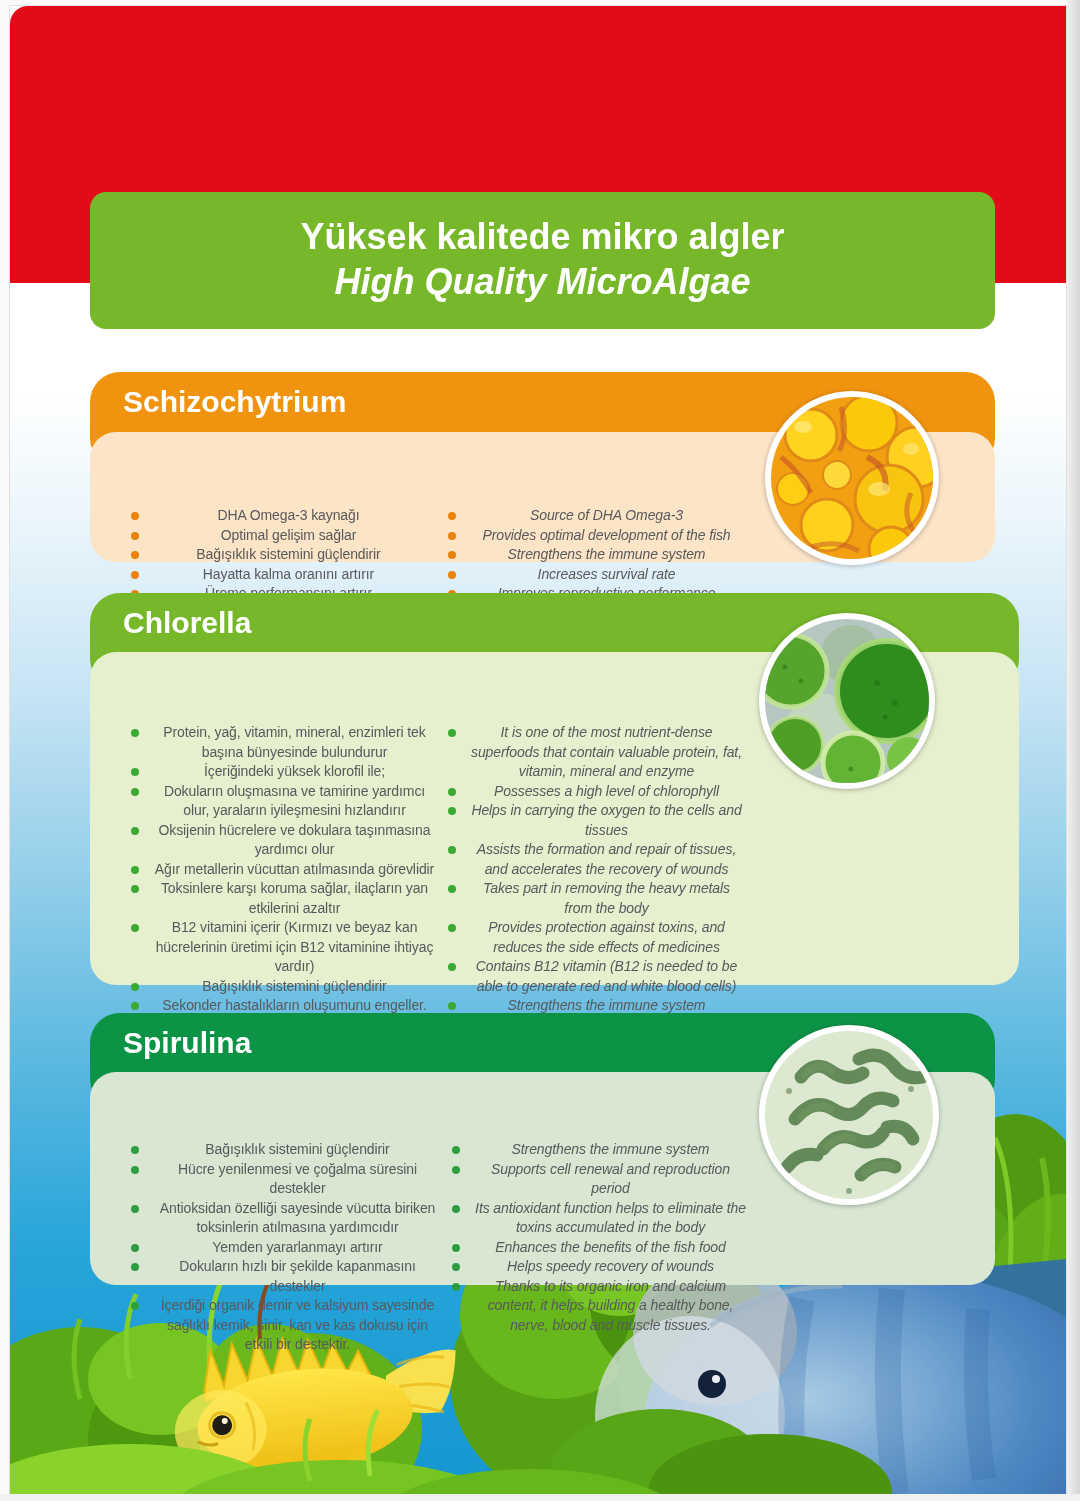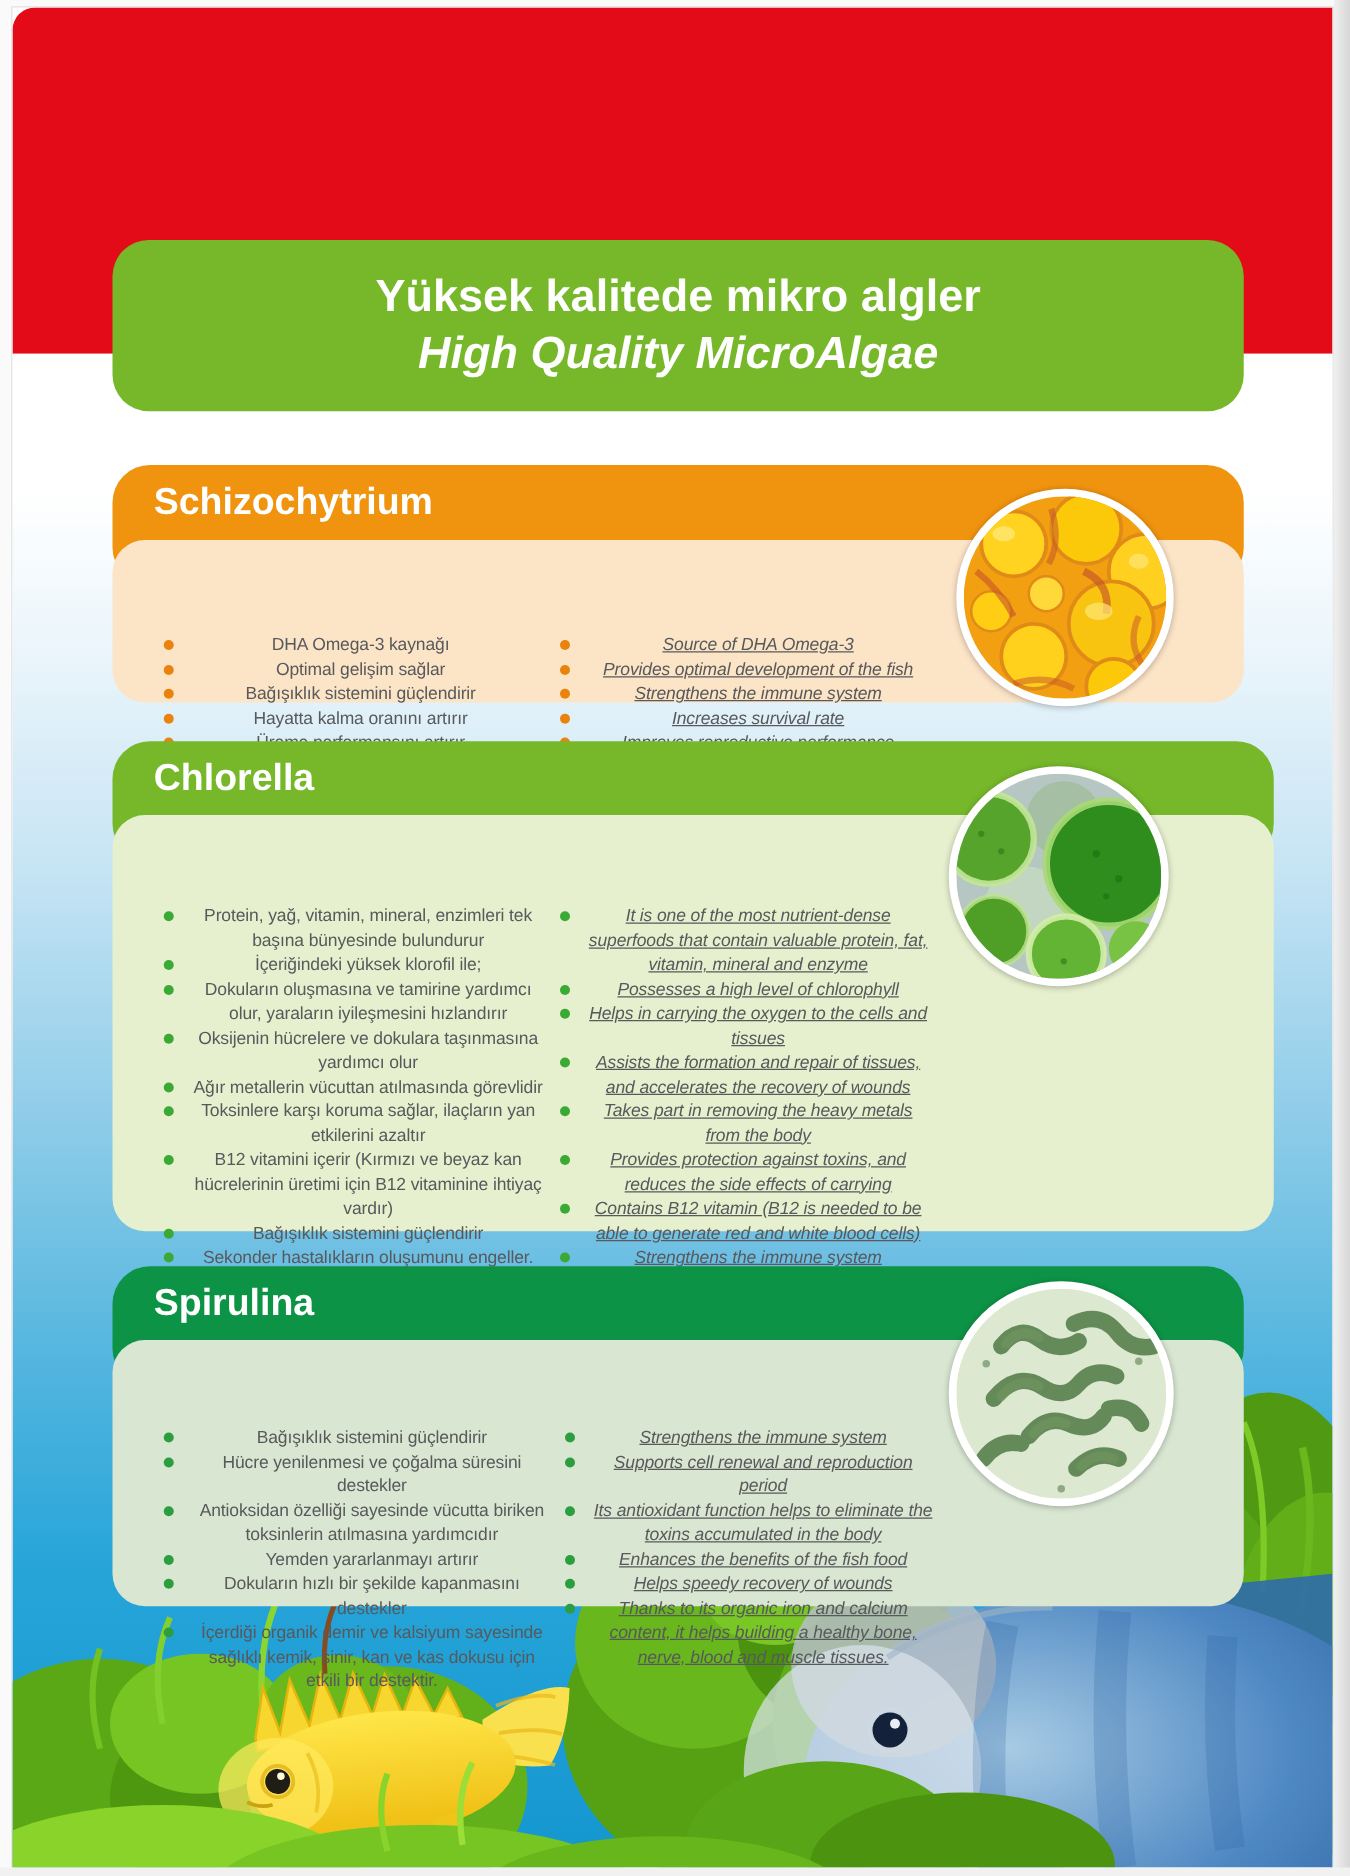--- a/index.html
+++ b/index.html
@@ -8,21 +8,21 @@
   .edge-right{position:absolute;right:0;top:0;width:13px;height:100%;background:linear-gradient(90deg,#f0f0f0,#d6d6d6);}
   .edge-bottom{position:absolute;left:0;bottom:0;width:100%;height:7px;background:#f1f1f1;}
   .sheet{position:absolute;left:10px;top:6px;width:1056px;height:1488px;background:#ffffff;box-shadow:0 0 0 1px rgba(0,0,0,0.10);overflow:hidden;}
 
   .red-band{position:absolute;left:0;top:0;width:100%;height:277px;background:#e30b17;border-radius:18px 0 0 0;}
 
   .backdrop{position:absolute;left:0;top:277px;width:100%;height:1211px;
     background:linear-gradient(180deg,#ffffff 0%,#ffffff 9%,#eaf5fb 20%,#c6e4f4 34%,#90cde9 50%,#55b6df 66%,#27a5d9 80%,#1496d0 100%);}
   .aquarium{position:absolute;left:0;bottom:0;width:1056px;height:420px;display:block;}
 
-  .banner{position:absolute;left:80px;top:186px;width:905px;height:137px;background:#76b82a;border-radius:29px;
+  .banner{position:absolute;left:80px;top:186px;width:905px;height:137px;background:#76b82a;border-radius:16px;
     text-align:center;color:#fff;box-sizing:border-box;padding-top:22px;}
   .banner .l1{font-size:36px;font-weight:bold;line-height:45px;}
   .banner .l2{font-size:36px;font-weight:bold;font-style:italic;line-height:45px;}
 
   .card{position:absolute;left:80px;width:905px;}
   .card-header{position:absolute;left:0;top:0;width:100%;height:96px;border-radius:30px;color:#fff;
     font-size:30px;font-weight:bold;line-height:59px;padding-left:33px;box-sizing:border-box;}
   .card-body{position:absolute;left:0;width:100%;border-radius:26px;}
 
   .schizo{top:366px;height:190px;}
@@ -43,21 +43,21 @@
   ul.col{list-style:none;margin:0;padding:0;position:absolute;}
   .schizo ul.tr{left:35px;top:74px;width:300px;}
   .schizo ul.en{left:352px;top:74px;width:302px;}
   .chlorella ul.tr{left:35px;top:71px;width:312px;}
   .chlorella ul.en{left:352px;top:71px;width:302px;}
   .spirulina ul.tr{left:35px;top:68px;width:318px;}
   .spirulina ul.en{left:356px;top:68px;width:302px;}
 
   ul.col li{position:relative;padding-left:27px;font-size:14px;line-height:19.5px;color:#58595b;letter-spacing:-0.1px;text-align:center;}
   ul.col li .dot{position:absolute;left:6px;top:6px;width:8px;height:8px;border-radius:50%;}
-  ul.en li .txt{font-style:italic;text-decoration:underline;}
+  ul.en li .txt{font-style:italic;}
 
   .micro-circle{position:absolute;border:6px solid #ffffff;border-radius:50%;overflow:hidden;
     box-shadow:0 1px 5px rgba(0,0,0,0.28);background:#fff;z-index:5;}
   .micro-circle svg{display:block;}
   #circle-schizo{left:755px;top:385px;width:162px;height:162px;}
   #circle-chlorella{left:749px;top:607px;width:164px;height:164px;}
   #circle-spirulina{left:749px;top:1019px;width:168px;height:168px;}
 </style>
 </head>
 <body>
@@ -205,21 +205,21 @@
             <li><span class="dot"></span><span class="txt">B12 vitamini içerir (Kırmızı ve beyaz kan hücrelerinin üretimi için B12 vitaminine ihtiyaç vardır)</span></li>
             <li><span class="dot"></span><span class="txt">Bağışıklık sistemini güçlendirir</span></li>
             <li><span class="dot"></span><span class="txt">Sekonder hastalıkların oluşumunu engeller.</span></li>
           </ul>
         <ul class="col en">
             <li><span class="dot"></span><span class="txt">It is one of the most nutrient-dense superfoods that contain valuable protein, fat, vitamin, mineral and enzyme</span></li>
             <li><span class="dot"></span><span class="txt">Possesses a high level of chlorophyll</span></li>
             <li><span class="dot"></span><span class="txt">Helps in carrying the oxygen to the cells and tissues</span></li>
             <li><span class="dot"></span><span class="txt">Assists the formation and repair of tissues, and accelerates the recovery of wounds</span></li>
             <li><span class="dot"></span><span class="txt">Takes part in removing the heavy metals from the body</span></li>
-            <li><span class="dot"></span><span class="txt">Provides protection against toxins, and reduces the side effects of carrying</span></li>
+            <li><span class="dot"></span><span class="txt">Provides protection against toxins, and reduces the side effects of medicines</span></li>
             <li><span class="dot"></span><span class="txt">Contains B12 vitamin (B12 is needed to be able to generate red and white blood cells)</span></li>
             <li><span class="dot"></span><span class="txt">Strengthens the immune system</span></li>
             <li><span class="dot"></span><span class="txt">Prevents iatrogenic diseases.</span></li>
           </ul>
       </div>
     </section>
 
     <section class="card spirulina">
       <div class="card-header">
         <span>Spirulina</span>

